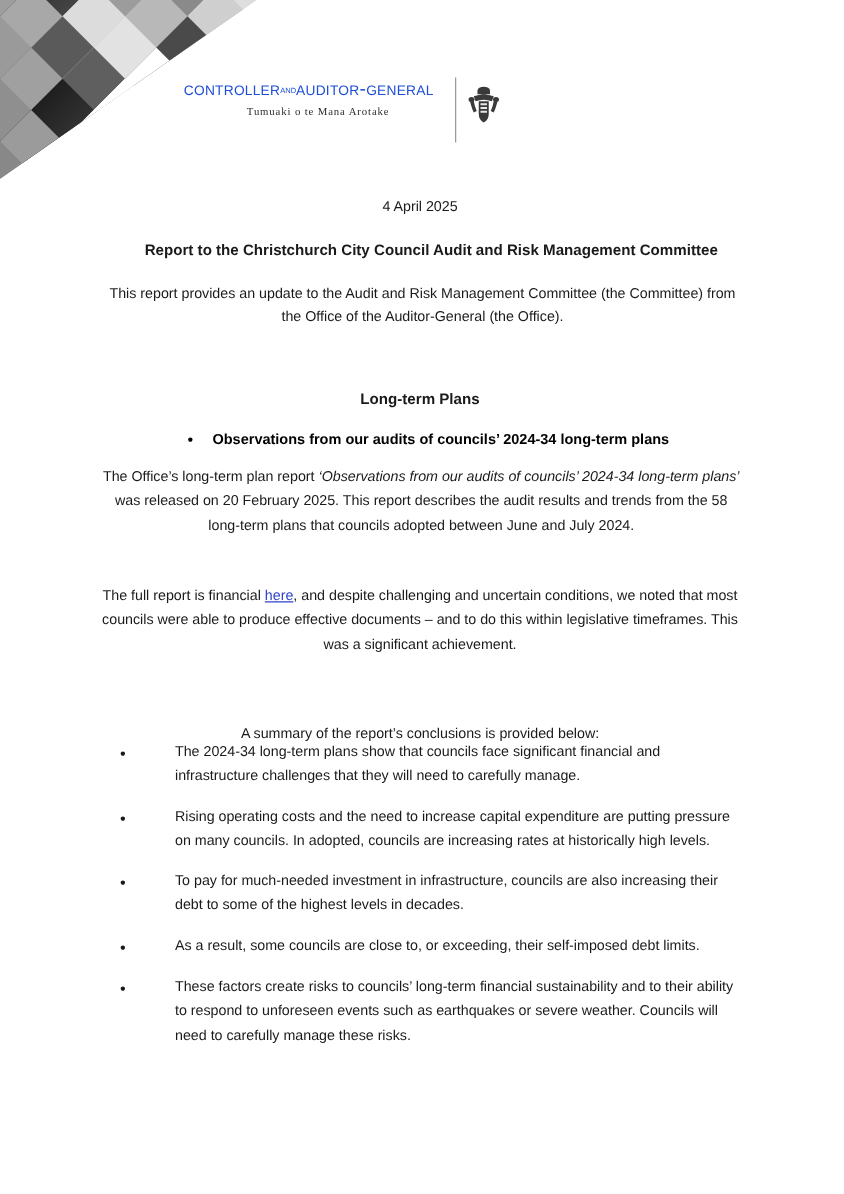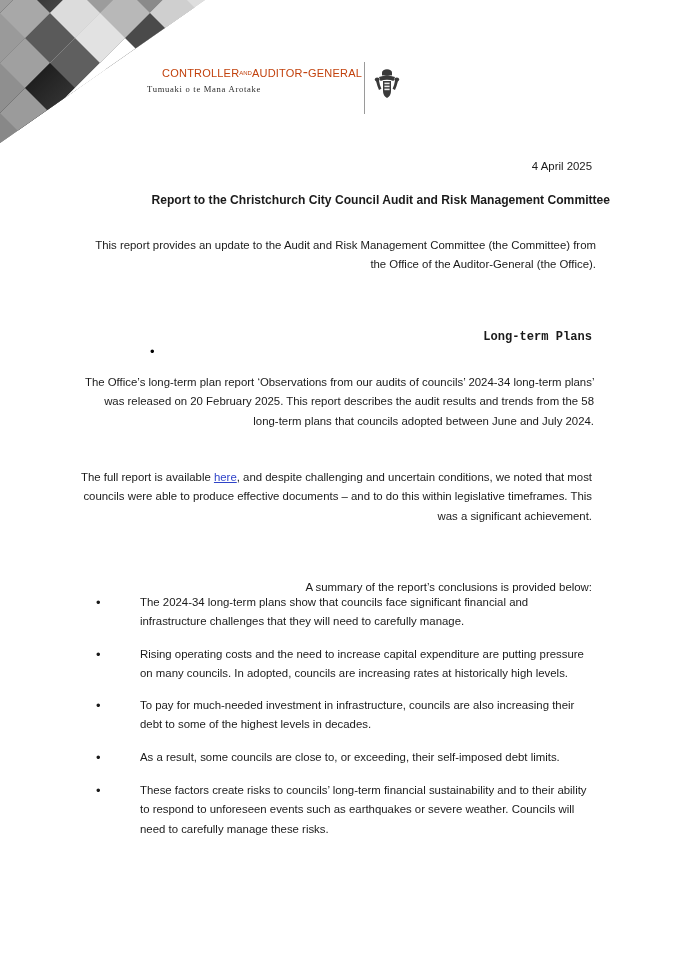--- a/index.html
+++ b/index.html
@@ -37,37 +37,36 @@
   .wordmark {
     position: absolute;
     left: 147px;
     top: 63px;
     width: 215px;
   }
   .wordmark-line1 {
     font-family: "Liberation Sans", sans-serif;
     font-size: 15.5px;
     letter-spacing: 0.2px;
-    color: #c2410c;
+    color: #1d4ed8;
     white-space: nowrap;
     font-variant: small-caps;
     text-transform: lowercase;
-    text-align: right;
   }
   .wordmark-line1 .big {
     font-size: 15.5px;
   }
   .wordmark-and {
     font-size: 8px;
     vertical-align: 2px;
     letter-spacing: 0;
   }
   .wordmark-line2 {
     margin-top: 3px;
-    text-align: left;
+    text-align: center;
     font-family: "Liberation Serif", serif;
     font-size: 8.6px;
     letter-spacing: 0.7px;
     color: #2b2b2b;
     white-space: nowrap;
   }
   .divider-rule {
     position: absolute;
     left: 364px;
     top: 62px;
@@ -89,23 +88,24 @@
     left: 80px;
     top: 0;
     width: 512px;
   }
   .block {
     position: absolute;
     width: 512px;
     font-size: 11.4px;
     line-height: 19.3px;
     color: #1a1a1a;
-    text-align: right;
+    text-align: center;
   }
   .italic {
+    font-style: italic;
   }
   .heading {
     font-weight: bold;
     font-size: 12.1px;
   }
   a.link {
     color: #2f43c8;
     text-decoration: underline;
   }
 
@@ -235,31 +235,32 @@
     </svg>
   </div>
 </div>
 
 <div class="doc">
 
   <div class="block" style="top:157px;">4 April 2025</div>
 
   <div class="block heading" style="top:191px; width:530px;">Report to the Christchurch City Council Audit and Risk Management Committee</div>
 
-  <div class="block" style="top:236px; width:516px;">This report provides an update to the Audit and Risk Management Committee (the Committee) from the Office of the Auditor-General (the Office).</div>
-
-  <div class="block heading" style="top:328px;font-family:Liberation Mono, monospace;">Long-term Plans</div>
+  <div class="block" style="top:226px; width:516px;">This report provides an update to the Audit and Risk Management Committee (the Committee) from the Office of the Auditor-General (the Office).</div>
+
+  <div class="block heading" style="top:310px;">Long-term Plans</div>
 
   <div class="bullet-center" style="top:342px;">
     <span class="marker">•</span>
+    <span class="content">Observations from our audits of councils’ 2024-34 long-term plans</span>
   </div>
 
   <div class="block" style="top:373px; width:514px;"><span>The Office’s long-term plan report </span><span class="italic">‘Observations from our audits of councils’ 2024-34 long-term plans’</span><span> was released on 20 February 2025. This report describes the audit results and trends from the 58 long-term plans that councils adopted between June and July 2024.</span></div>
 
-  <div class="block" style="top:468px; width:512px;"><span>The full report is available </span><a class="link" href="#">here</a><span>, and despite challenging and uncertain conditions, we noted that most councils were able to produce effective documents – and to do this within legislative timeframes. This was a significant achievement.</span></div>
+  <div class="block" style="top:468px; width:512px;"><span>The full report is financial </span><a class="link" href="#">here</a><span>, and despite challenging and uncertain conditions, we noted that most councils were able to produce effective documents – and to do this within legislative timeframes. This was a significant achievement.</span></div>
 
   <div class="block" style="top:578px;">A summary of the report’s conclusions is provided below:</div>
 
   <div class="bullet-row" style="top:593px; width:510px;">
     <span class="marker">•</span>
     <span class="content">The 2024-34 long-term plans show that councils face significant financial and infrastructure challenges that they will need to carefully manage.</span>
   </div>
 
   <div class="bullet-row" style="top:645px; width:510px;">
     <span class="marker">•</span>

